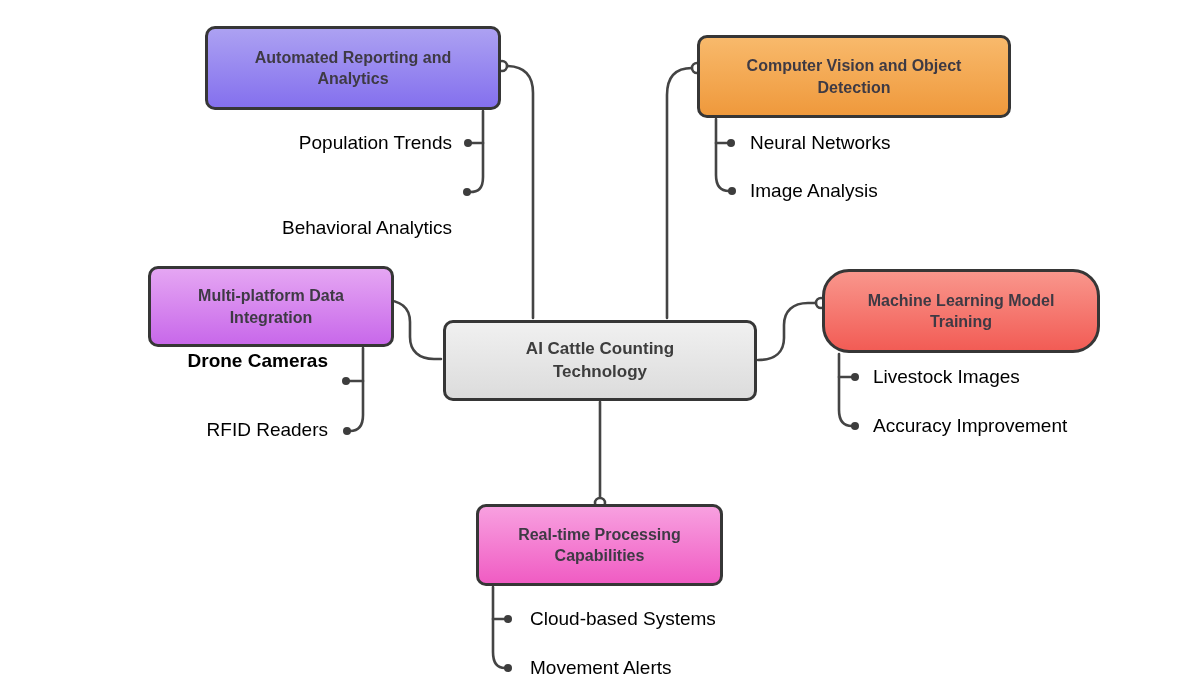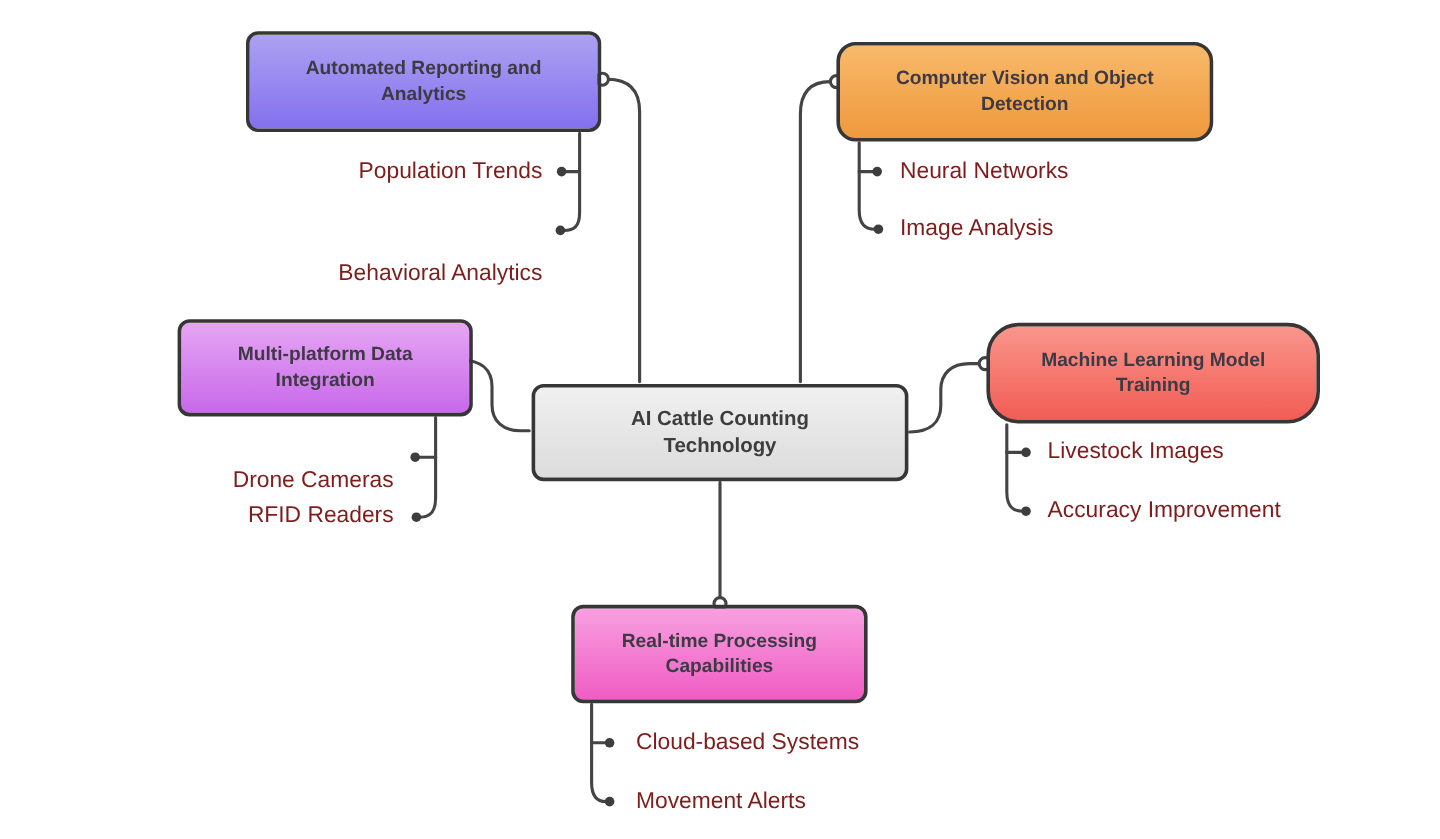--- a/index.html
+++ b/index.html
@@ -28,21 +28,21 @@
     font-size: 16px;
     line-height: 1.32;
     color: #3e3a44;
     box-sizing: border-box;
   }
   .node.root { font-size: 17px; color: #3d3d3d; }
   .child {
     position: absolute;
     font-size: 19px;
     line-height: 22px;
-    color: #7f1d1d;
+    color: #000000;
     white-space: nowrap;
   }
 </style>
 </head>
 <body>
 
 <div class="stage">
 
   <svg class="svg-layer" width="1200" height="699" viewBox="0 0 1200 699">
 
@@ -85,21 +85,21 @@
   </svg>
 
   <div class="node root" style="left: 443px; top: 320px; width: 314px; height: 81px; padding: 0px 55px; background: linear-gradient(rgb(240, 240, 240), rgb(220, 220, 220));">
     <span>AI Cattle Counting Technology</span>
   </div>
 
   <div class="node" style="left: 205px; top: 26px; width: 296px; height: 84px; padding: 5px 22px; background: linear-gradient(rgb(172, 161, 242), rgb(132, 112, 238));">
     <span>Automated Reporting and Analytics</span>
   </div>
 
-  <div class="node" style="left: 697px; top: 35px; width: 314px; height: 83px; padding: 0px 28px; background: linear-gradient(rgb(248, 185, 107), rgb(239, 153, 60)); border-radius: 16px;">
+  <div class="node" style="left: 697px; top: 35px; width: 314px; height: 83px; padding: 0px 28px; background: linear-gradient(rgb(248, 185, 107), rgb(239, 153, 60));">
     <span>Computer Vision and Object Detection</span>
   </div>
 
   <div class="node" style="left: 148px; top: 266px; width: 246px; height: 81px; padding: 0px 18px; background: linear-gradient(rgb(229, 166, 243), rgb(200, 104, 234));">
     <span>Multi-platform Data Integration</span>
   </div>
 
   <div class="node" style="left: 822px; top: 269px; width: 278px; height: 84px; padding: 0px 18px; background: linear-gradient(rgb(249, 150, 140), rgb(242, 92, 85)); border-radius: 27px;">
     <span>Machine Learning Model Training</span>
   </div>
@@ -107,21 +107,21 @@
   <div class="node" style="left: 476px; top: 504px; width: 247px; height: 82px; padding: 0px 16px; background: linear-gradient(rgb(248, 160, 224), rgb(240, 92, 195));">
     <span>Real-time Processing Capabilities</span>
   </div>
 
   <div class="child" style="right:748px;top:132px;">Population Trends</div>
   <div class="child" style="right:748px;top:181px;margin-top:36px;">Behavioral Analytics</div>
 
   <div class="child" style="left:750px;top:132px;">Neural Networks</div>
   <div class="child" style="left:750px;top:180px;">Image Analysis</div>
 
-  <div class="child" style="right:872px;top:390px;">Drone Cameras</div>
+  <div class="child" style="right:872px;top:350px;font-weight:bold;">Drone Cameras</div>
   <div class="child" style="right:872px;top:419px;">RFID Readers</div>
 
   <div class="child" style="left:873px;top:366px;">Livestock Images</div>
   <div class="child" style="left:873px;top:415px;">Accuracy Improvement</div>
 
   <div class="child" style="left:530px;top:608px;">Cloud-based Systems</div>
   <div class="child" style="left:530px;top:657px;">Movement Alerts</div>
 
 </div>
 

